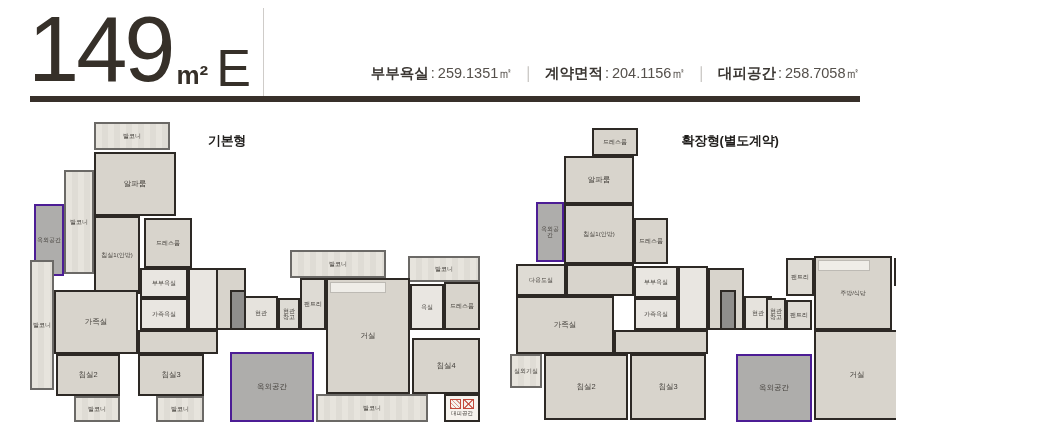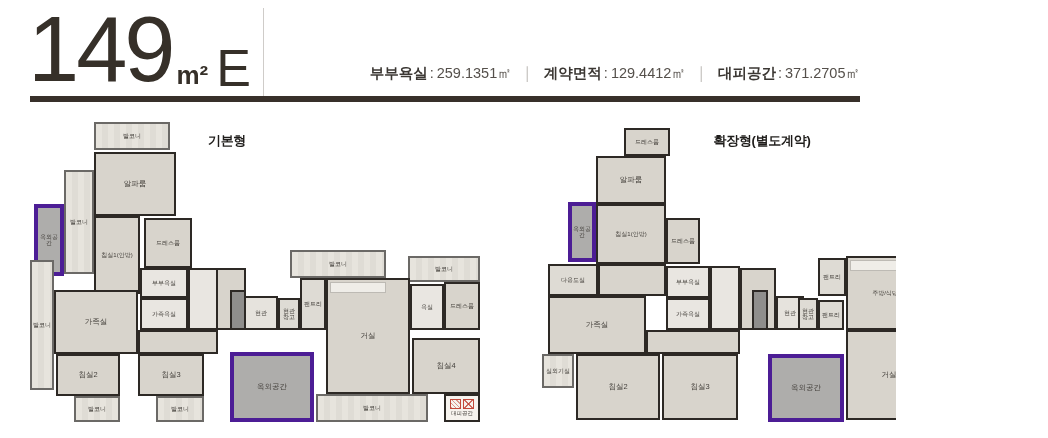--- a/index.html
+++ b/index.html
@@ -22,21 +22,21 @@
   
   .plan{position:absolute;}
   .plan-title{position:absolute;font-size:13px;font-weight:bold;color:#1f1d1b;text-align:center;letter-spacing:-.3px;}
   .room{position:absolute;box-sizing:border-box;border:2.5px solid #2d2925;background:#d8d4cc;}
   .room.floor{background:#d8d4cc;}
   .room.balcony{border:2px solid #6b6966;
         background:repeating-linear-gradient(90deg,#e7e4dd 0 6px,#dfdcd5 6px 12px);}
   .room.bath{background:#e9e6e1;}
   .room.utility{background:#dedbd4;}
   .room.entry{background:#e6e3dd;}
-  .room.outdoor{border:4px solid #4c1d95;background:#aeadab;}
+  .room.outdoor{border:2px solid #4c1d95;background:#aeadab;}
   .room.shaft{border:2px solid #2d2925;background:#8f8e8c;}
   .room.evac{border:2px solid #2d2925;background:#f6f3ee;display:flex;flex-direction:column;
         align-items:center;justify-content:center;gap:1px;}
   .rlabel{position:absolute;inset:0;display:flex;align-items:center;justify-content:center;
         font-size:7.5px;color:#44403c;text-align:center;white-space:nowrap;pointer-events:none;line-height:1.05;}
   .rlabel.small{font-size:6px;white-space:normal;word-break:break-all;padding:1px;}
   .room.evac .rlabel{position:static;inset:auto;font-size:5.5px;white-space:nowrap;}
   .counter{position:absolute;left:2px;top:2px;width:68%;height:9px;background:#efede8;border:1px solid #bdbab4;}
   .evac-box{width:11px;height:10px;border:1px solid #c2493b;display:inline-block;box-sizing:border-box;}
   .evac-box.hatch{background:repeating-linear-gradient(45deg,rgba(194,73,59,.55) 0 1px,transparent 1px 3px);}
@@ -56,25 +56,25 @@
     <span class="letter">E</span>
   </div>
   <div class="vdiv"></div>
 
   <div class="area-info">
     <span>
       <b>부부욕실</b><span class="colon">:</span><span>259.1351㎡</span>
     </span>
     <span class="sep">│</span>
     <span>
-      <b>계약면적</b><span class="colon">:</span><span>129.4412㎡</span>
+      <b>계약면적</b><span class="colon">:</span><span>204.1156㎡</span>
     </span>
     <span class="sep">│</span>
     <span>
-      <b>대피공간</b><span class="colon">:</span><span>371.2705㎡</span>
+      <b>대피공간</b><span class="colon">:</span><span>258.7058㎡</span>
     </span>
   </div>
 
   <div class="hrule"></div>
 
   <div class="plan" style="left: 30px; top: 118px; width: 460px; height: 312px;">
       <div class="plan-title" style="left: 147px; top: 14px; width: 100px;">기본형</div>
       <div class="room floor" style="left: 186px; top: 150px; width: 30px; height: 62px;"></div>
       <div class="room floor" style="left: 108px; top: 212px; width: 80px; height: 24px;"></div>
       <div class="room bath" style="left: 158px; top: 150px; width: 30px; height: 62px;"></div>
@@ -156,21 +156,21 @@
         <span class="rlabel small">발코니</span>
       </div>
       <div class="room evac" style="left: 414px; top: 276px; width: 36px; height: 28px;">
         <span class="evac-row">
           <span class="evac-box hatch"></span>
           <span class="evac-box cross"></span>
         </span>
         <span class="rlabel small">대피공간</span>
       </div>
     </div>
-  <div class="plan" style="left: 540px; top: 118px; width: 472px; height: 312px;">
+  <div class="plan" style="left: 508px; top: 118px; width: 472px; height: 312px;">
       <div class="plan-title" style="left: 142px; top: 14px; width: 160px;">확장형(별도계약)</div>
       <div class="room floor" style="left: 200px; top: 150px; width: 36px; height: 62px;"></div>
       <div class="room floor" style="left: 106px; top: 212px; width: 94px; height: 24px;"></div>
       <div class="room bath" style="left: 170px; top: 148px; width: 30px; height: 64px;"></div>
       <div class="room floor" style="left: 58px; top: 146px; width: 68px; height: 32px;"></div>
       <div class="room shaft" style="left: 212px; top: 172px; width: 16px; height: 40px;"></div>
       <div class="room floor" style="left: 84px; top: 10px; width: 46px; height: 28px;">
         <span class="rlabel small">드레스룸</span>
       </div>
       <div class="room floor" style="left: 56px; top: 38px; width: 70px; height: 48px;">

